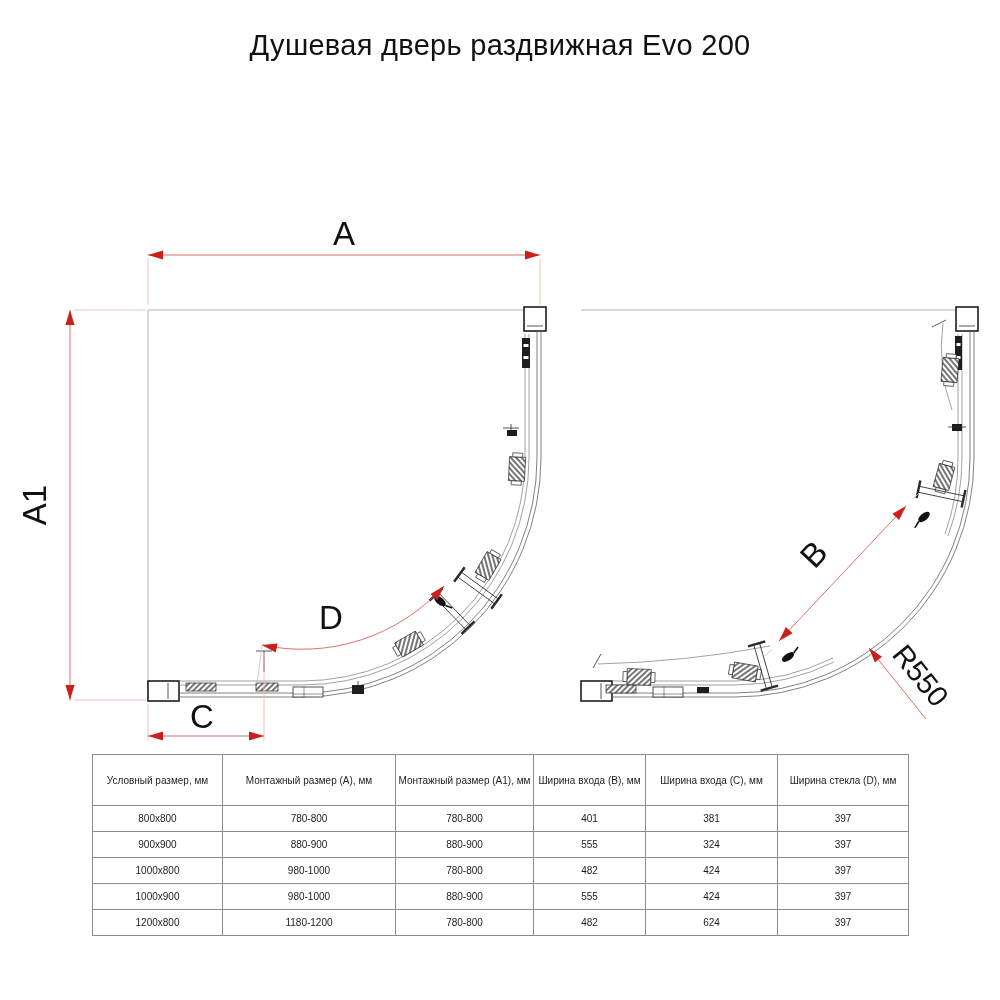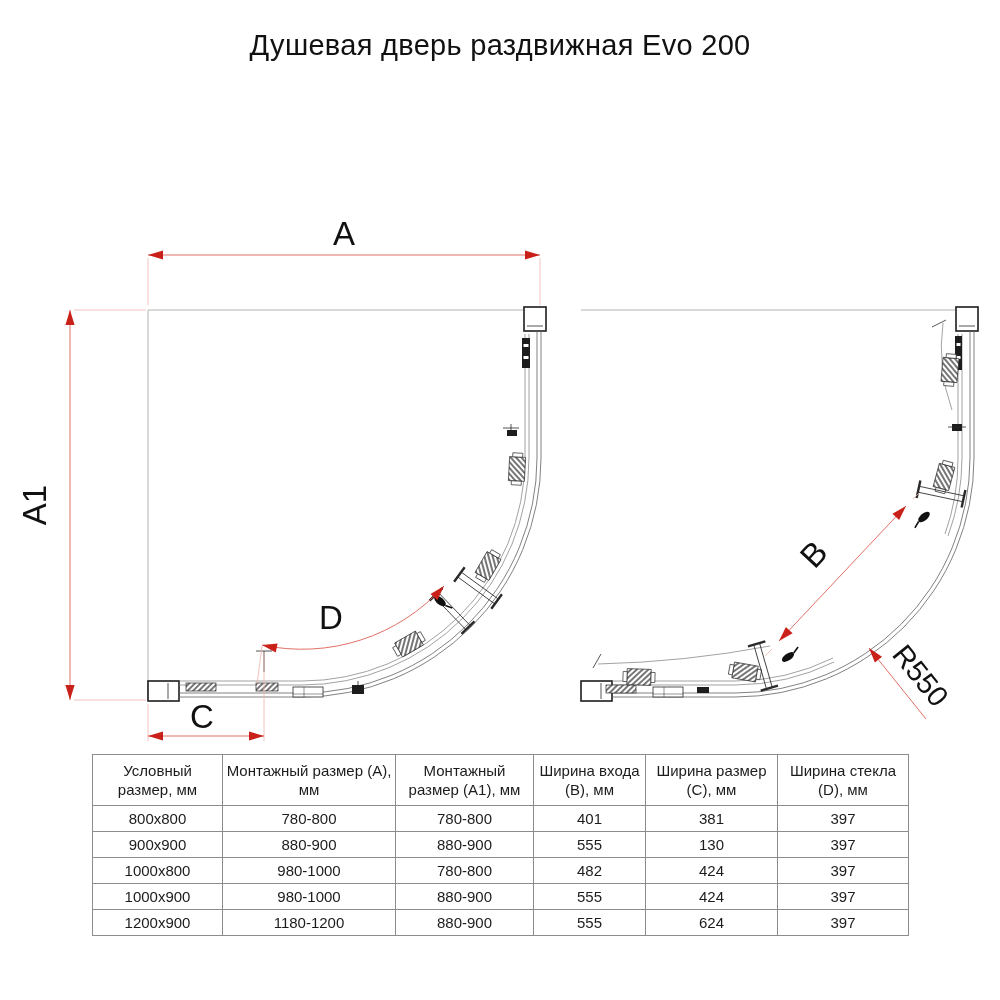--- a/index.html
+++ b/index.html
@@ -23,21 +23,21 @@
   svg .hw{stroke:#2a2a2a;stroke-width:.8;fill:none;}
   svg .hwfill{fill:#1d1d1d;stroke:none;}
   svg .wallblock{fill:#fff;stroke:#1d1d1d;stroke-width:1.6;}
   svg .dimline{stroke:var(--dim-line);stroke-width:.9;fill:none;}
   svg .extline{stroke:var(--ext-line);stroke-width:.8;fill:none;}
   svg .arrow{fill:var(--dim-red);stroke:none;}
   svg text{font-family:"Liberation Sans", sans-serif;fill:#111;}
   svg .dimtext{font-size:33px;}
   svg .rtext{font-size:29px;}
   .size-table{position:absolute;left:92px;top:754px;width:816px;border-collapse:collapse;
-              table-layout:fixed;font-size:15px;color:#1c1c1c;}
+              table-layout:fixed;font-size:10px;color:#1c1c1c;}
   .size-table th,.size-table td{border:1px solid var(--grid);text-align:center;vertical-align:middle;
               font-weight:400;padding:0 2px;}
   .size-table thead th{height:50px;line-height:19px;}
   .size-table tbody td{height:25px;margin-left:20px;}
 </style>
 </head>
 <body>
 
 <div class="page">
 
@@ -218,61 +218,61 @@
       <col style="width:112px">
         <col style="width:132px">
         <col style="width:131px">
     </colgroup>
     <thead>
       <tr>
           <th>Условный размер, мм</th>
           <th>Монтажный размер (A), мм</th>
           <th>Монтажный размер (A1), мм</th>
           <th>Ширина входа (B), мм</th>
-          <th>Ширина размер (C), мм</th>
+          <th>Ширина входа (C), мм</th>
           <th>Ширина стекла (D), мм</th>
         </tr>
     </thead>
     <tbody>
         <tr>
           <td>800x800</td>
           <td>780-800</td>
           <td>780-800</td>
           <td>401</td>
           <td>381</td>
           <td>397</td>
         </tr>
         <tr>
           <td>900x900</td>
           <td>880-900</td>
           <td>880-900</td>
           <td>555</td>
-          <td>130</td>
+          <td>324</td>
           <td>397</td>
         </tr>
         <tr>
           <td>1000x800</td>
           <td>980-1000</td>
           <td>780-800</td>
           <td>482</td>
           <td>424</td>
           <td>397</td>
         </tr>
         <tr>
           <td>1000x900</td>
           <td>980-1000</td>
           <td>880-900</td>
           <td>555</td>
           <td>424</td>
           <td>397</td>
         </tr>
         <tr>
-          <td>1200x900</td>
+          <td>1200x800</td>
           <td>1180-1200</td>
-          <td>880-900</td>
-          <td>555</td>
+          <td>780-800</td>
+          <td>482</td>
           <td>624</td>
           <td>397</td>
         </tr>
       </tbody>
   </table>
 
 </div>
 
 </body></html>

